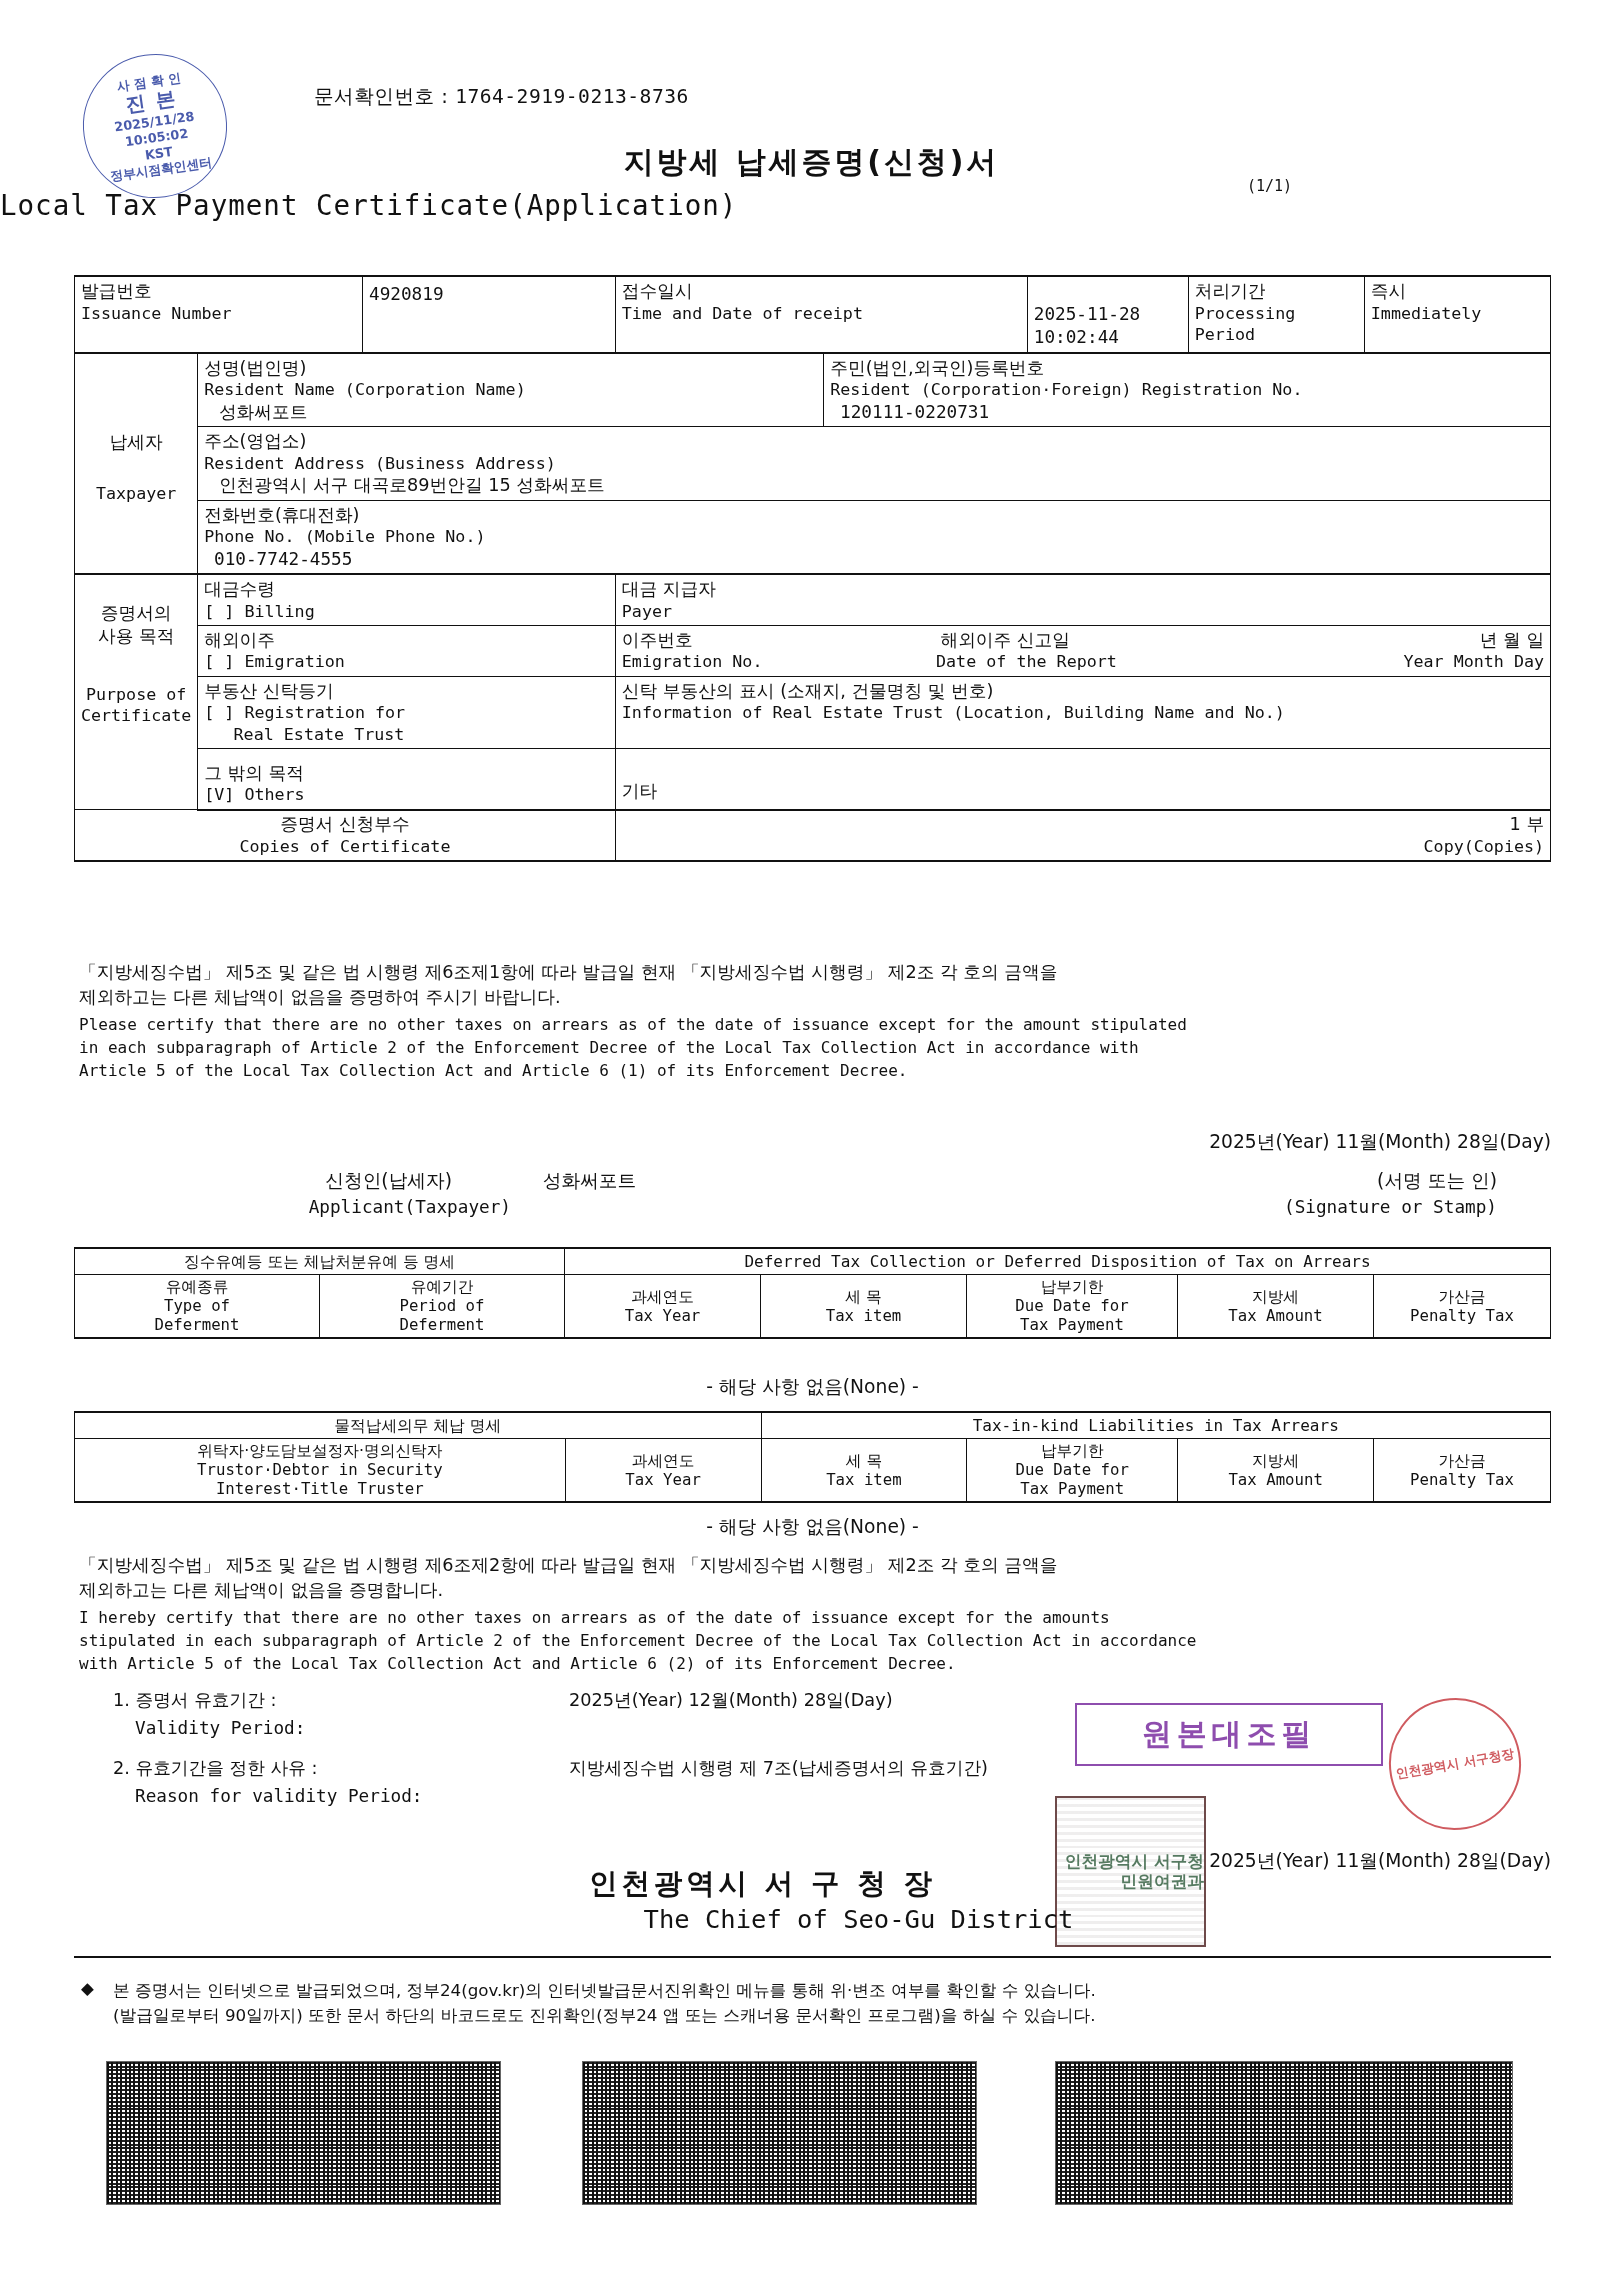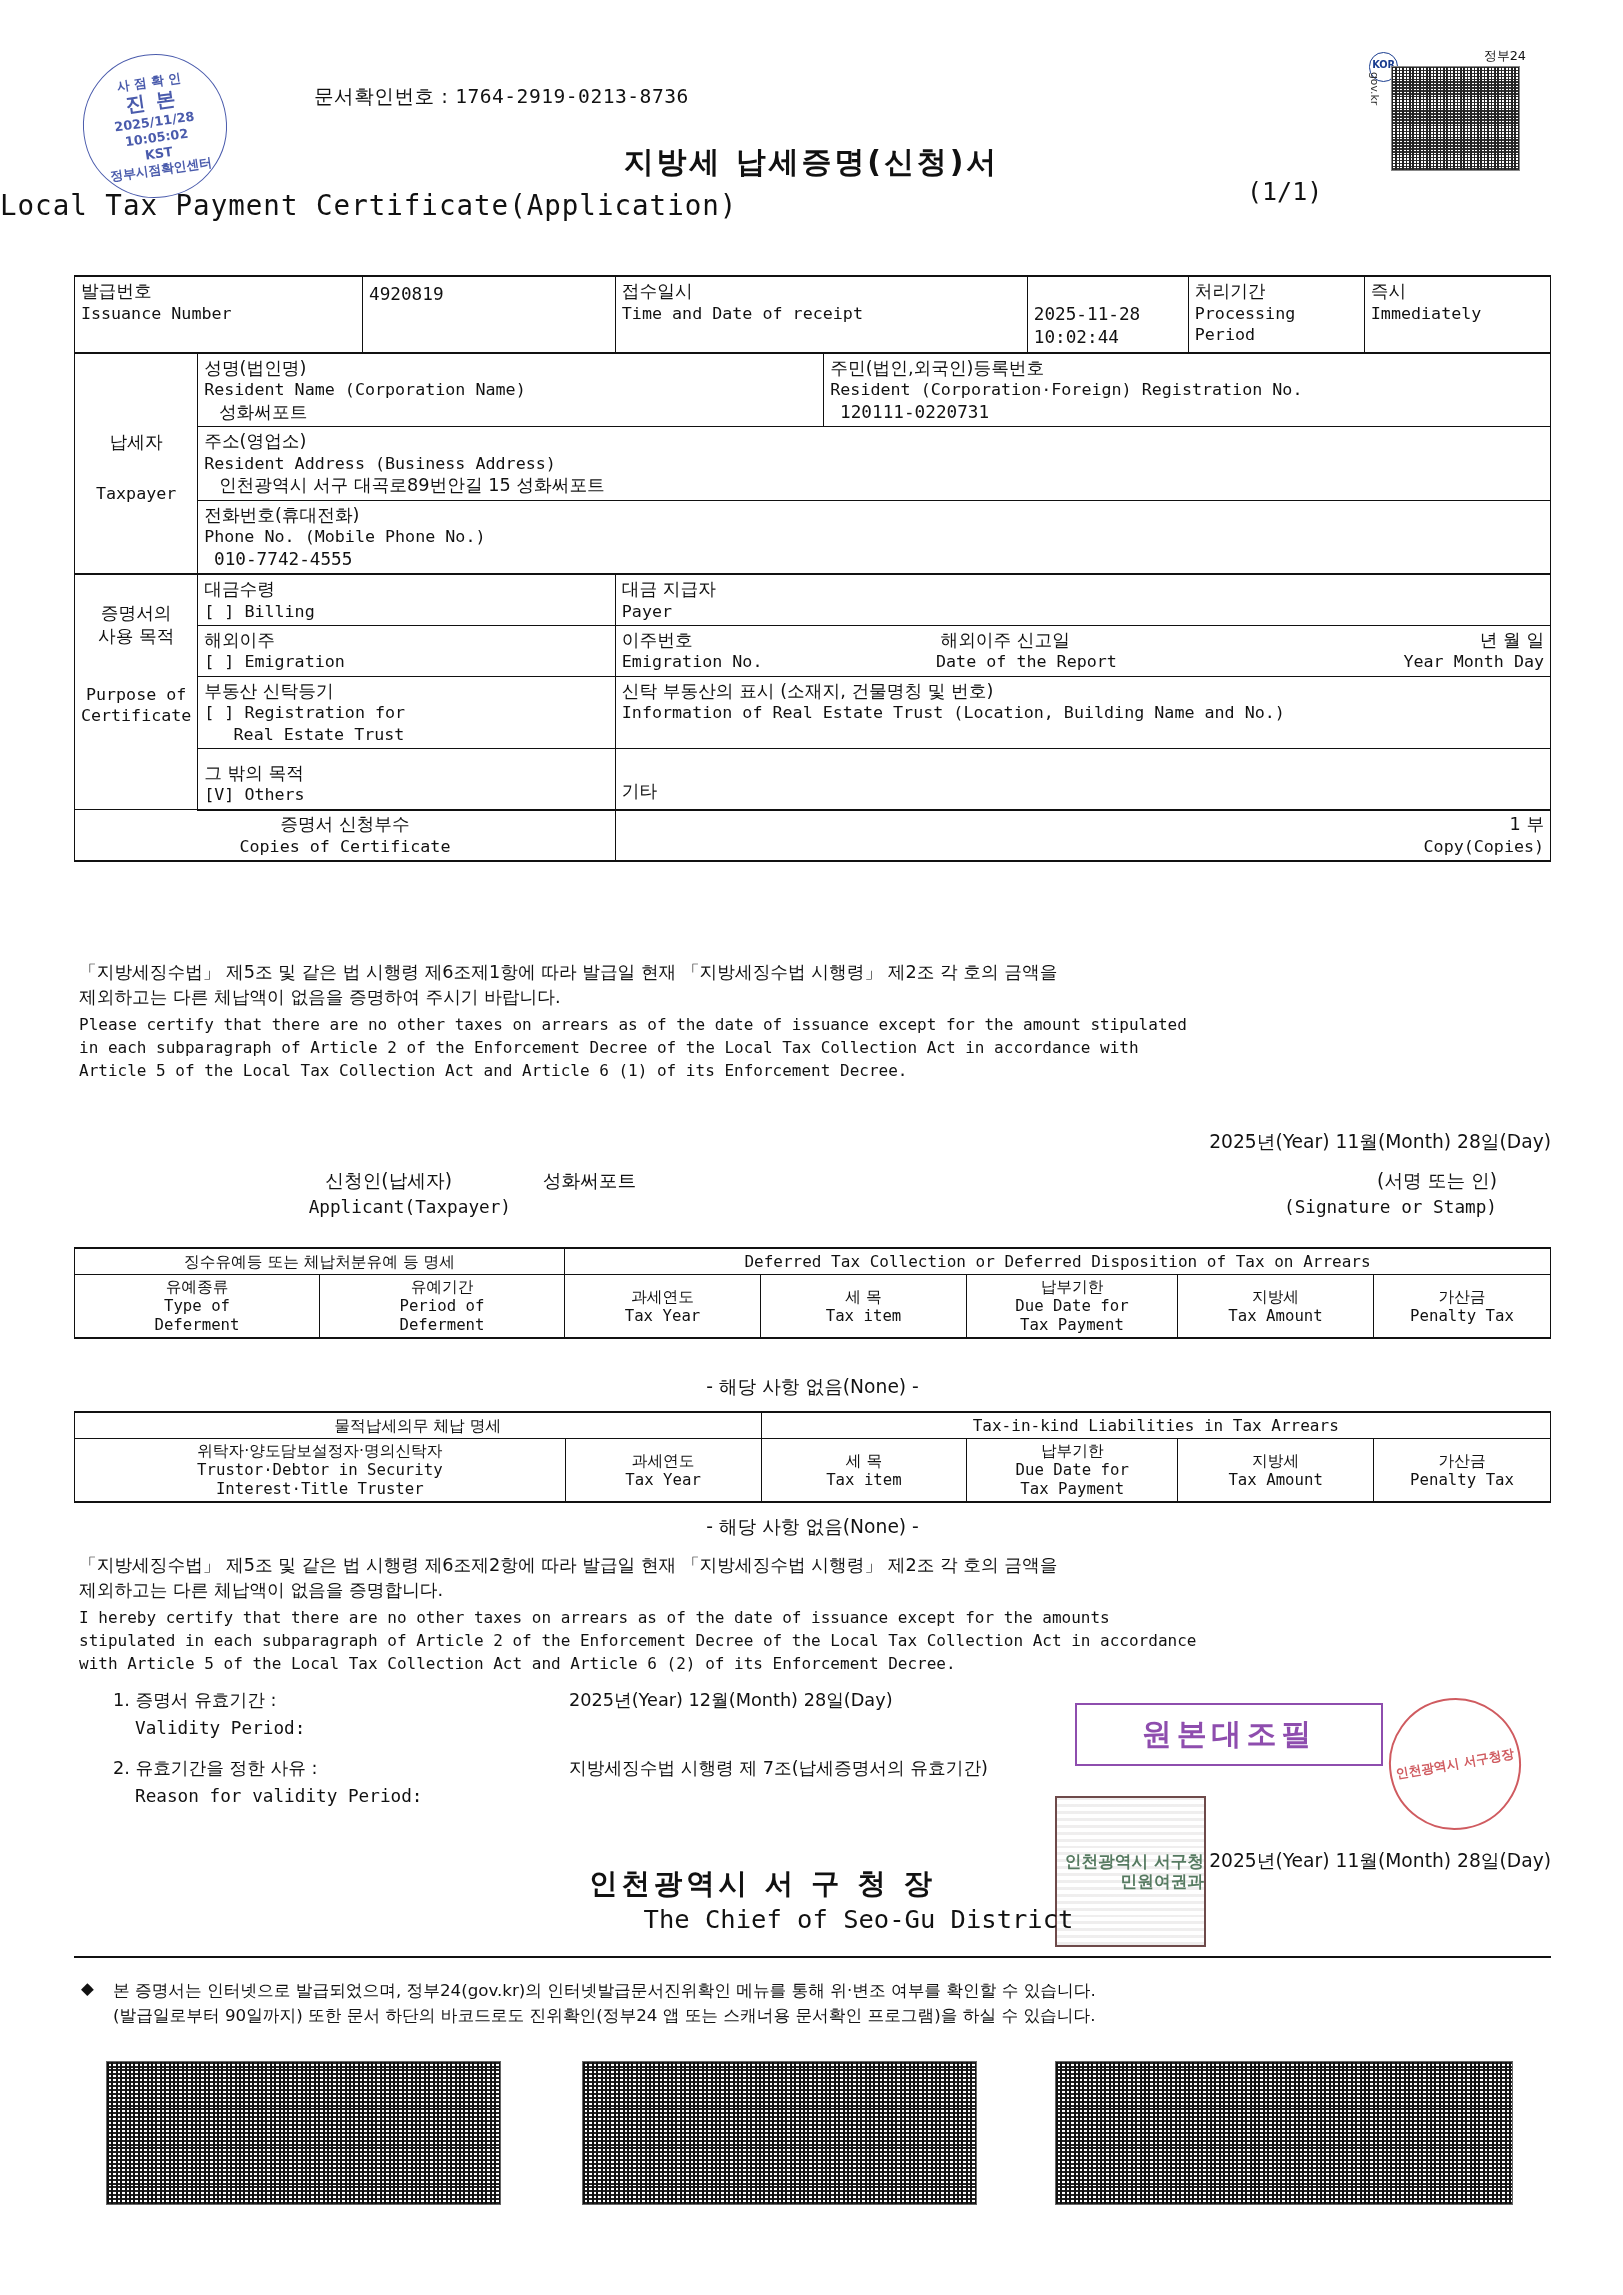--- a/index.html
+++ b/index.html
@@ -24,21 +24,21 @@
   }
   .title-ko {
     position:absolute; left:0; top:142px; width:1623px; text-align:center;
     font-size:30px; font-weight:bold; letter-spacing:2.9px;
   }
   .title-en {
     position:absolute; left:0; top:189px; width:1623px; text-align:left;
     font-size:27.5px; font-family:"DejaVu Sans Mono", monospace; letter-spacing:1px;
   }
   .page-num {
-    position:absolute; left:1247px; top:177px; font-size:25px;
+    position:absolute; left:1247px; top:177px; font-size:15px;
     font-family:"DejaVu Sans Mono", monospace;
   }
 
   
   .stamp-verify {
     position:absolute; left:83px; top:54px; width:142px; height:142px;
     border:1.5px solid #2b3f9e; border-radius:50%;
     color:#2b3f9e; text-align:center; opacity:.85;
     display:flex; flex-direction:column; align-items:center; justify-content:center;
     line-height:1.25; font-size:12.8px; font-weight:bold;
@@ -147,26 +147,20 @@
 
   <div class="doc-no">
     <span>문서확인번호 :</span>
     <span class="mono">1764-2919-0213-8736</span>
   </div>
 
   <div class="title-ko">지방세 납세증명(신청)서</div>
   <div class="title-en">Local Tax Payment Certificate(Application)</div>
   <div class="page-num">(1/1)</div>
 
-  <div class="gov24-wrap">
-    <div class="gov24-label">정부24</div>
-    <div class="korlogo">KOR</div>
-    <div class="gov24-kr">gov.kr</div>
-    <div class="gov24-code"></div>
-  </div>
 
   <table class="tbl">
     <colgroup>
       <col style="width:113px">
         <col style="width:167px">
         <col style="width:255px">
       <col style="width:211px">
         <col style="width:206px">
         <col style="width:162px">
         <col style="width:177px">

